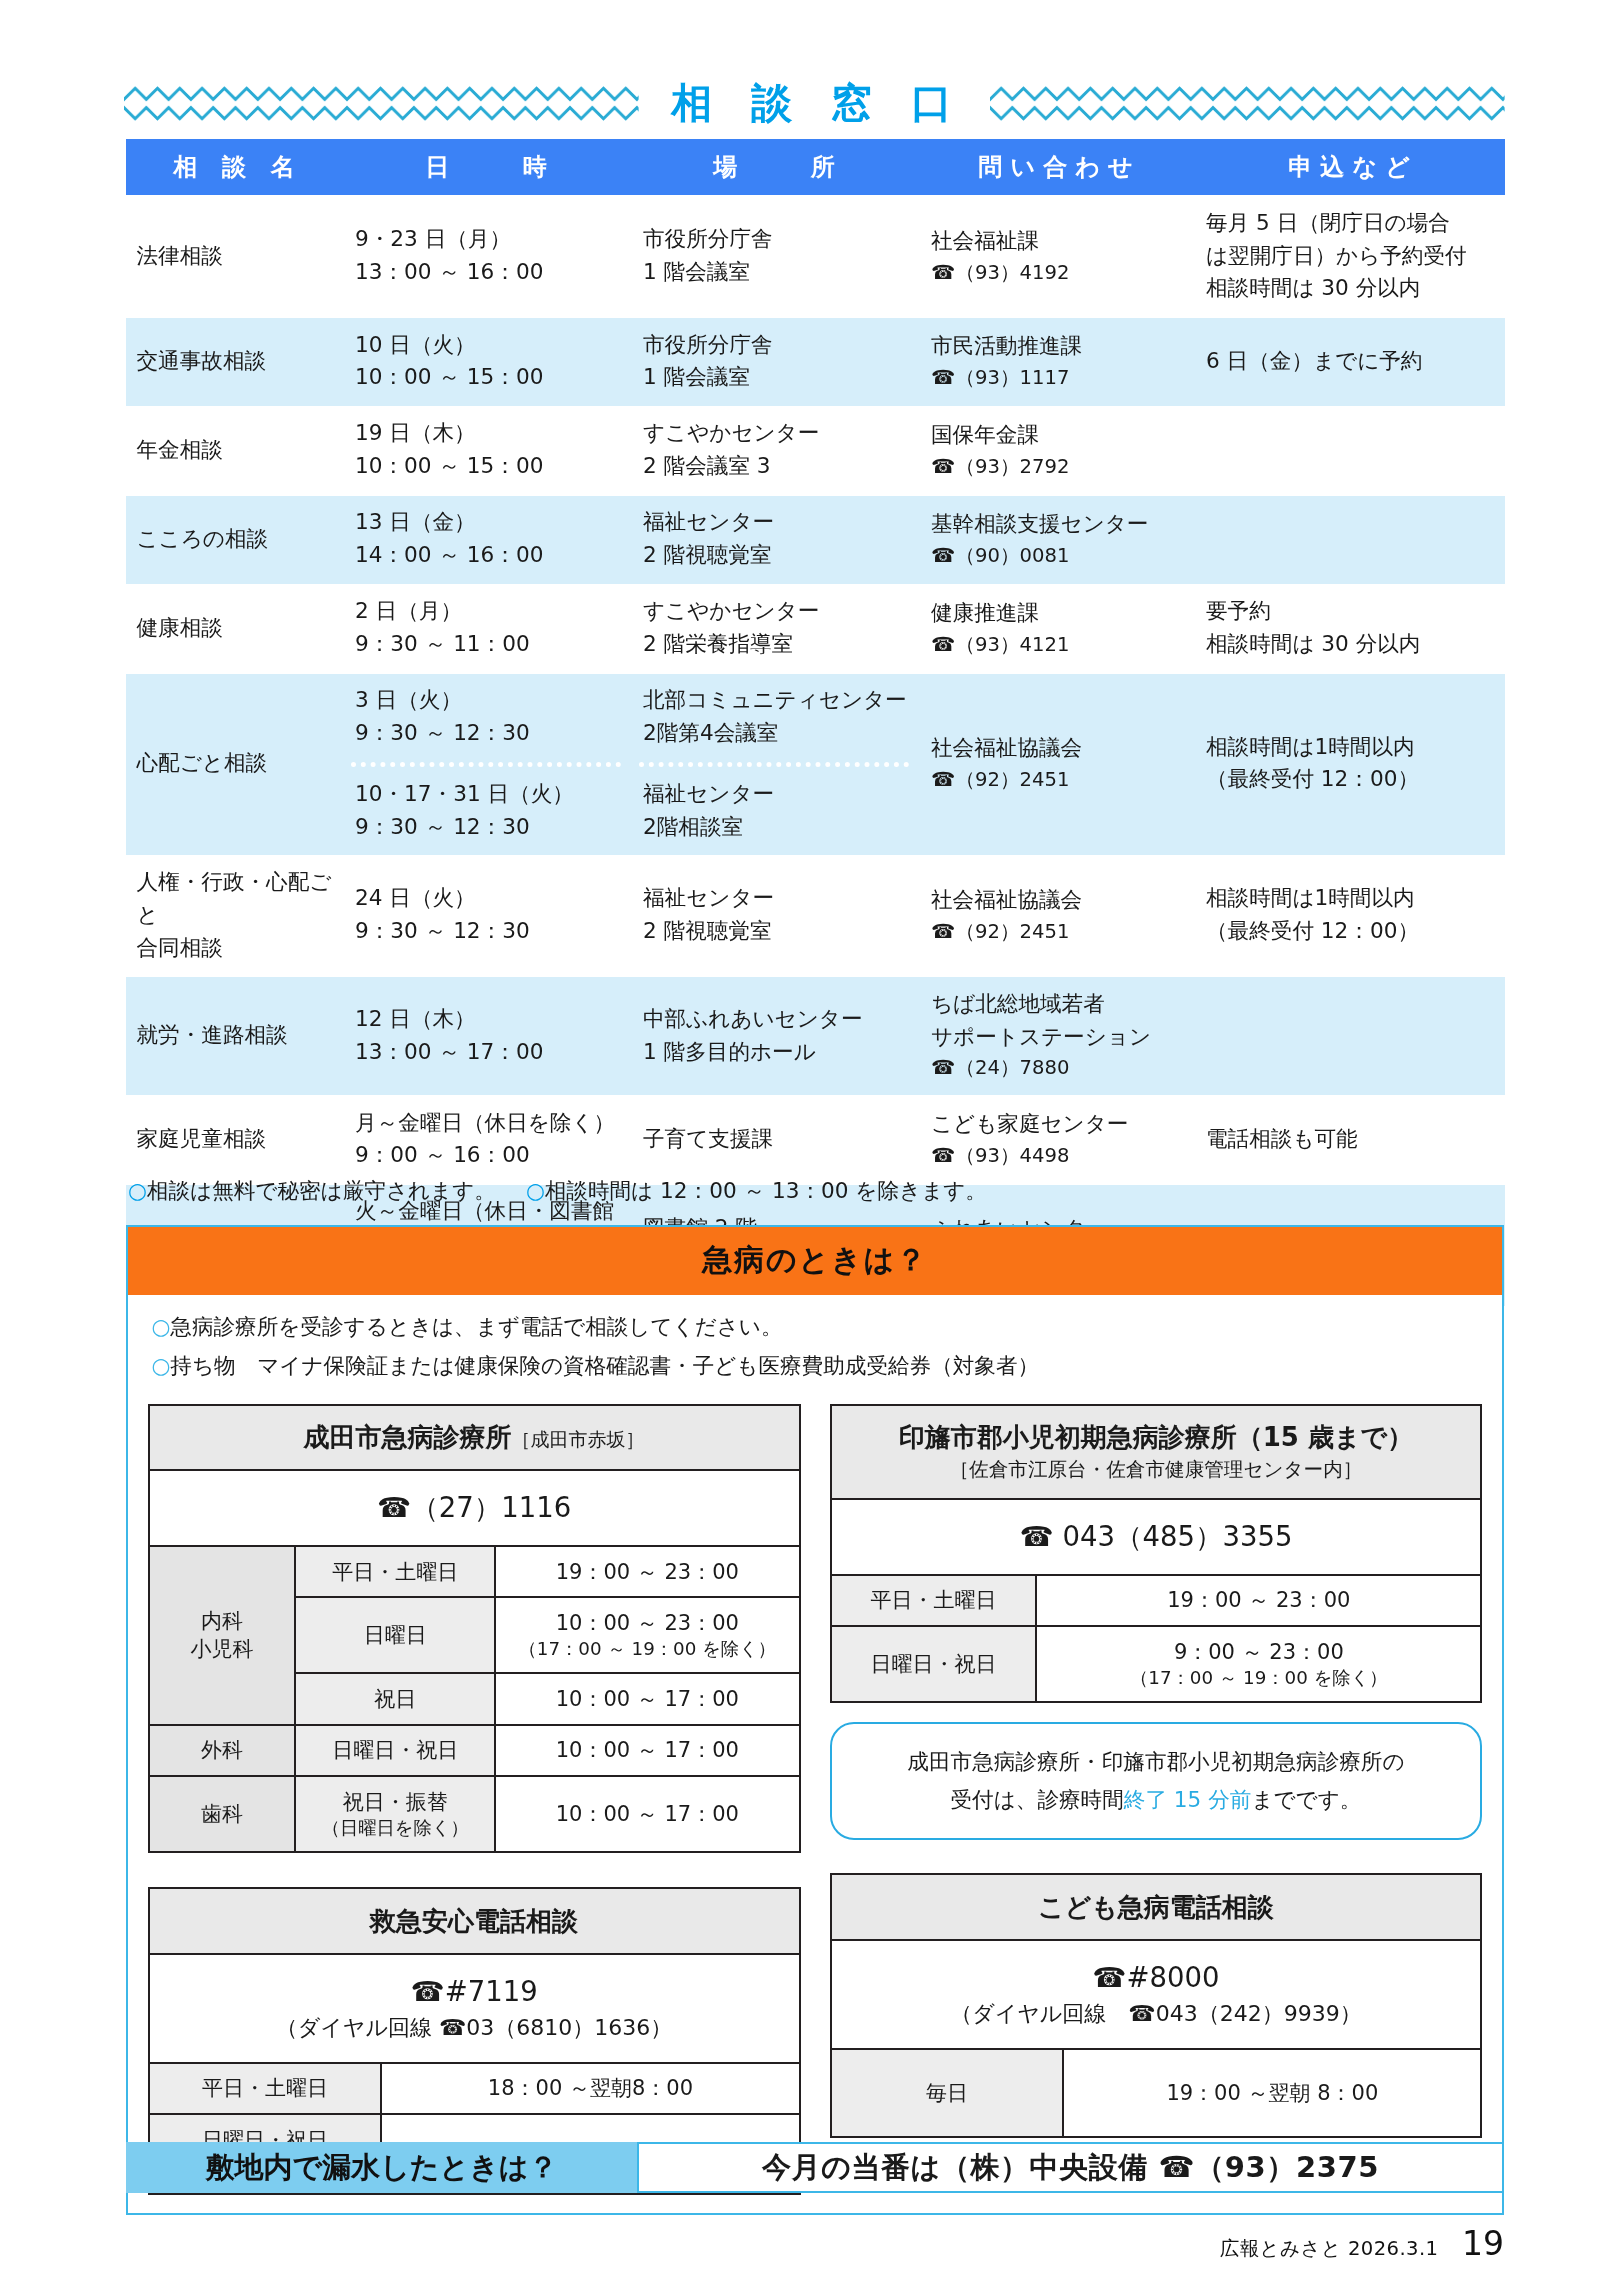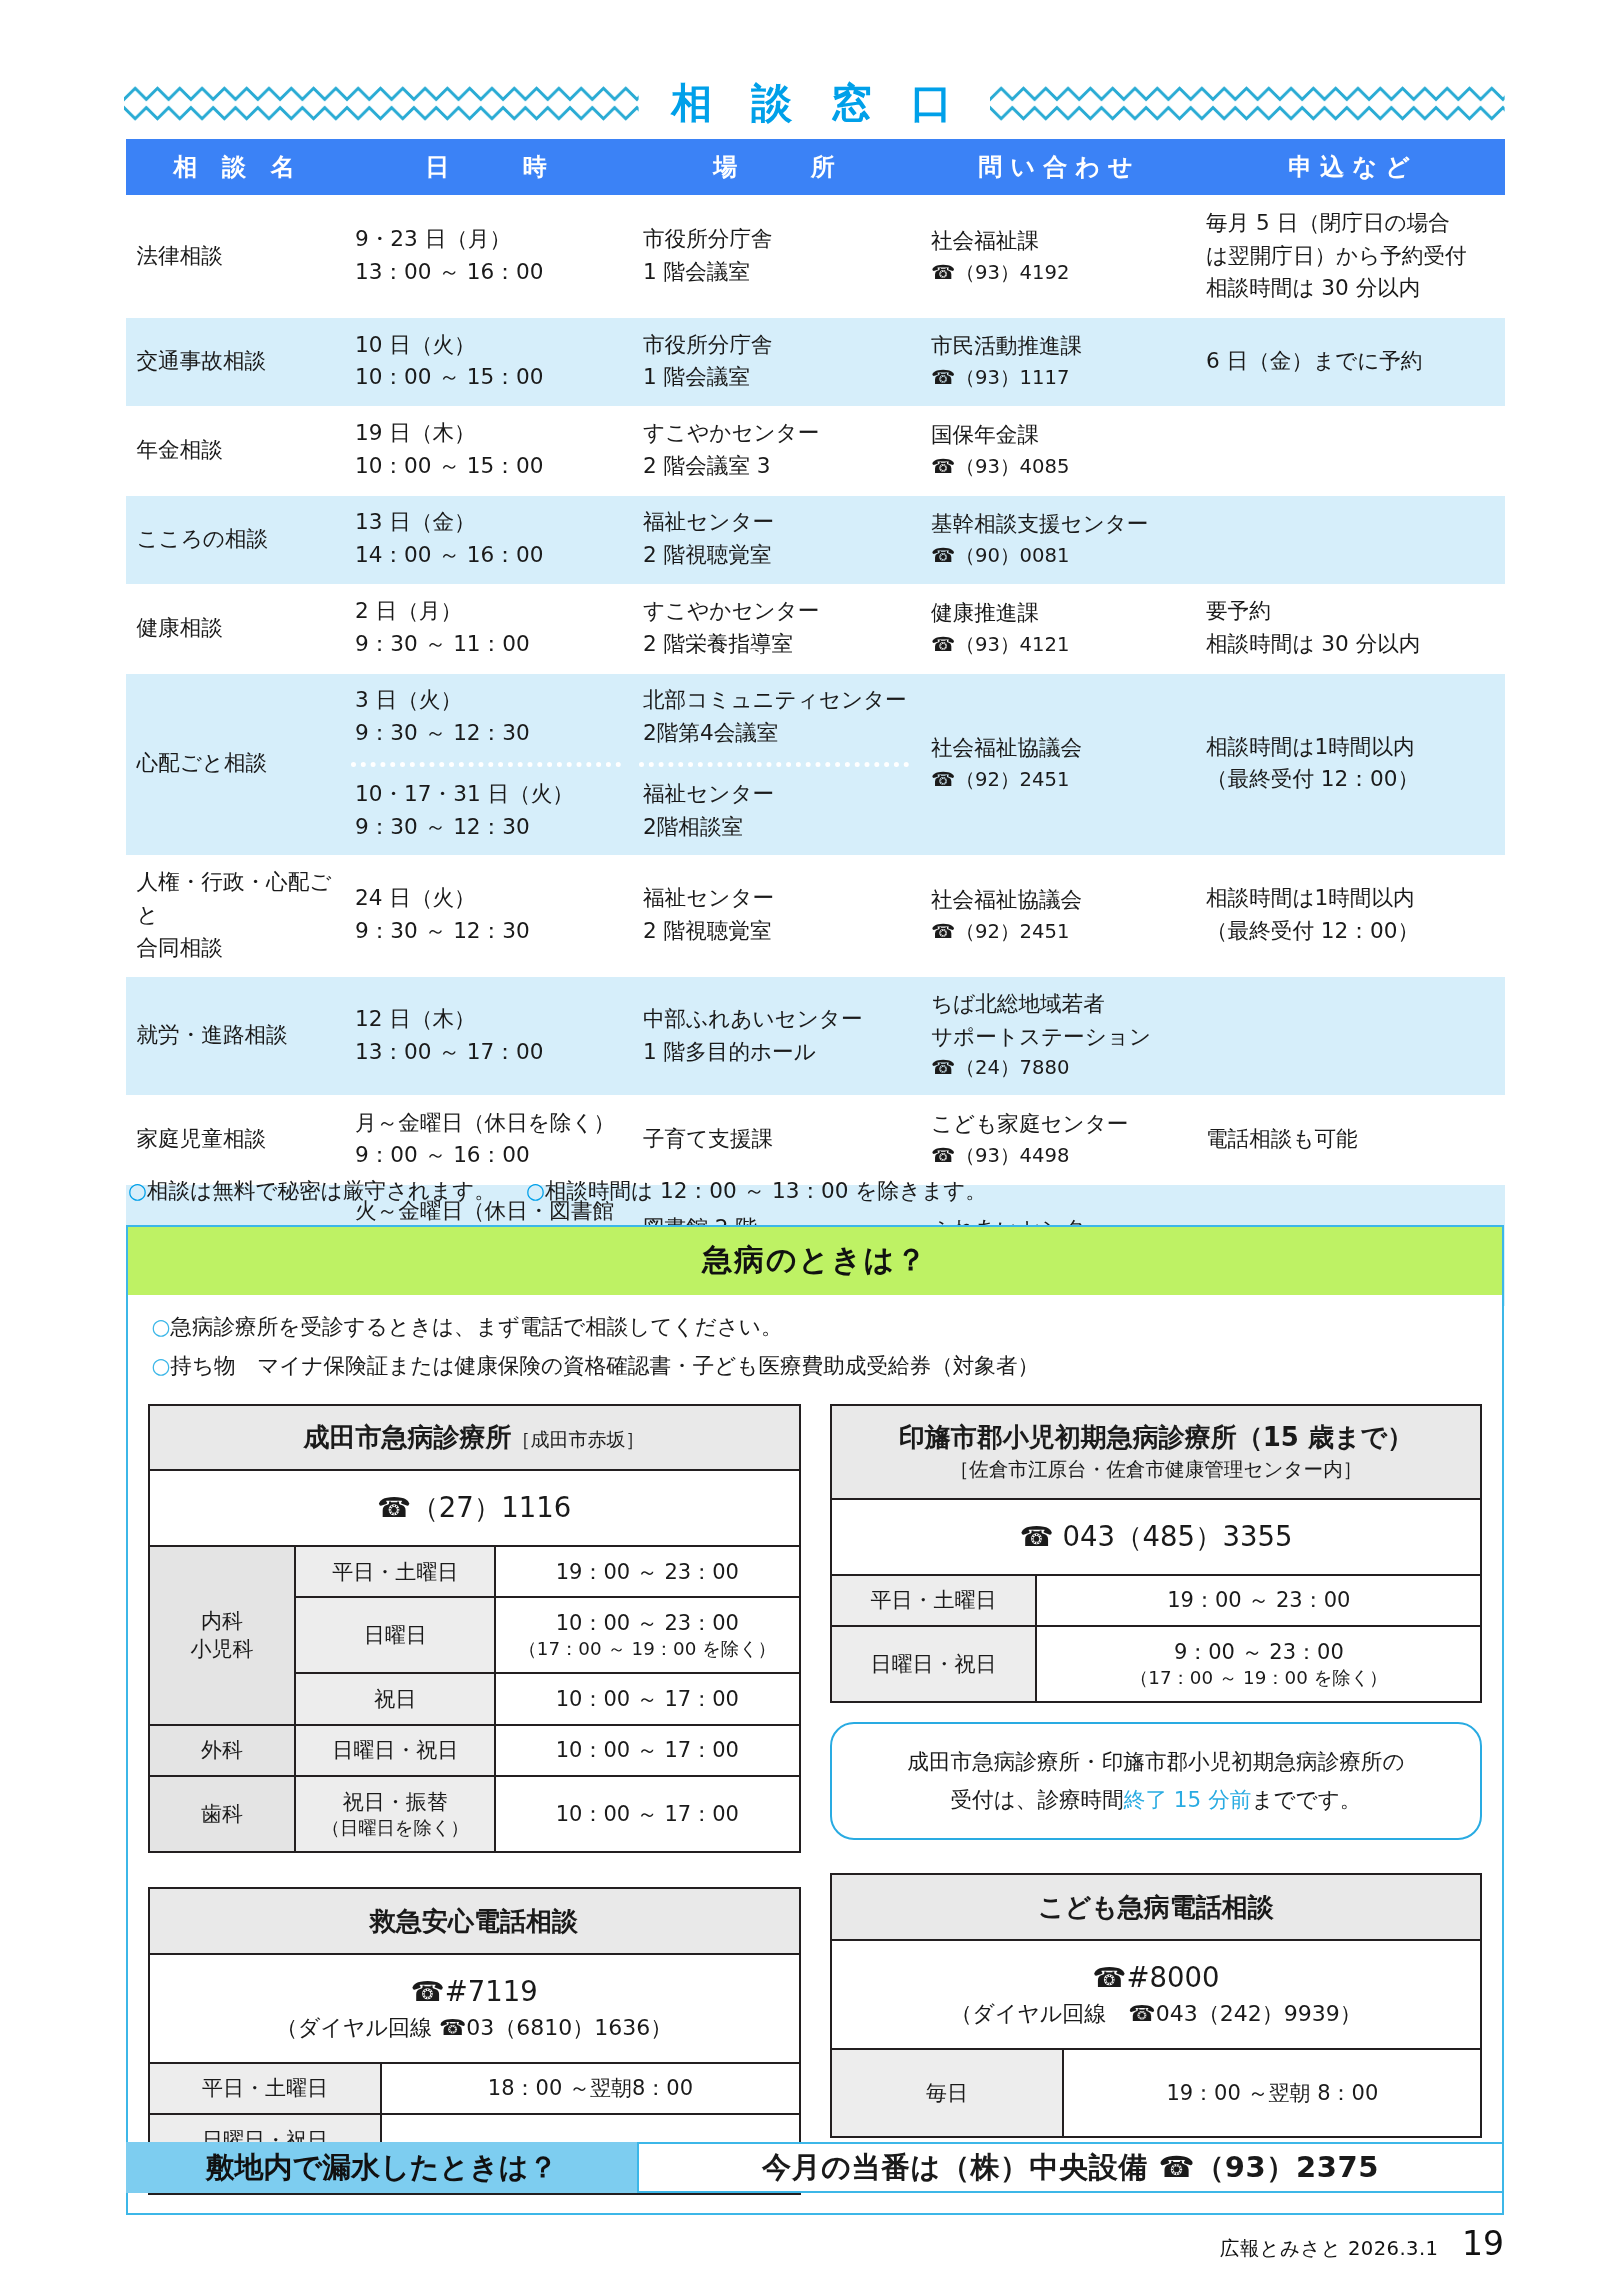--- a/index.html
+++ b/index.html
@@ -79,21 +79,21 @@
   .notes .nm{color:#00A0E9;font-weight:700;}
   .notes .gap{display:inline-block;width:30px;}
 
   
   .emerg{
     position:absolute;left:126px;top:1225px;width:1378px;
     border:2.6px solid #3CB7E8;
     box-sizing:border-box;background:#fff;
   }
   .emerg-head{
-    background:#bef264;color:#111;
+    background:#f97316;color:#111;
     text-align:center;font-size:30px;font-weight:700;
     letter-spacing:.06em;
     padding:13px 0 14.4px 0;
   }
   .emerg-body{padding:14.4px 19.6px 18.3px 19.6px;}
   .emerg-note{font-size:21.6px;line-height:1.62;margin:0 0 3.9px 3.9px;}
   .emerg-note .nm{color:#3CB7E8;font-weight:700;}
 
   .grid2{display:flex;gap:29px;margin-top:20px;align-items:flex-start;}
   .col{flex:1 1 0;min-width:0;}
@@ -253,21 +253,21 @@
         <td class="cell">
           <span class="sub">19 日（木）</span>
           <span class="sub">10：00 ～ 15：00</span>
         </td>
         <td class="cell">
           <span class="sub">すこやかセンター</span>
           <span class="sub">2 階会議室 3</span>
         </td>
         <td class="cell">
           <span class="sub">国保年金課</span>
-          <span class="sub tel-ico">☎（93）4085</span>
+          <span class="sub tel-ico">☎（93）2792</span>
         </td>
         <td class="cell"></td>
       </tr>
 
       <tr class="alt">
         <td class="name">
             <span class="sub">こころの相談</span>
           </td>
         <td class="cell">
           <span class="sub">13 日（金）</span>

